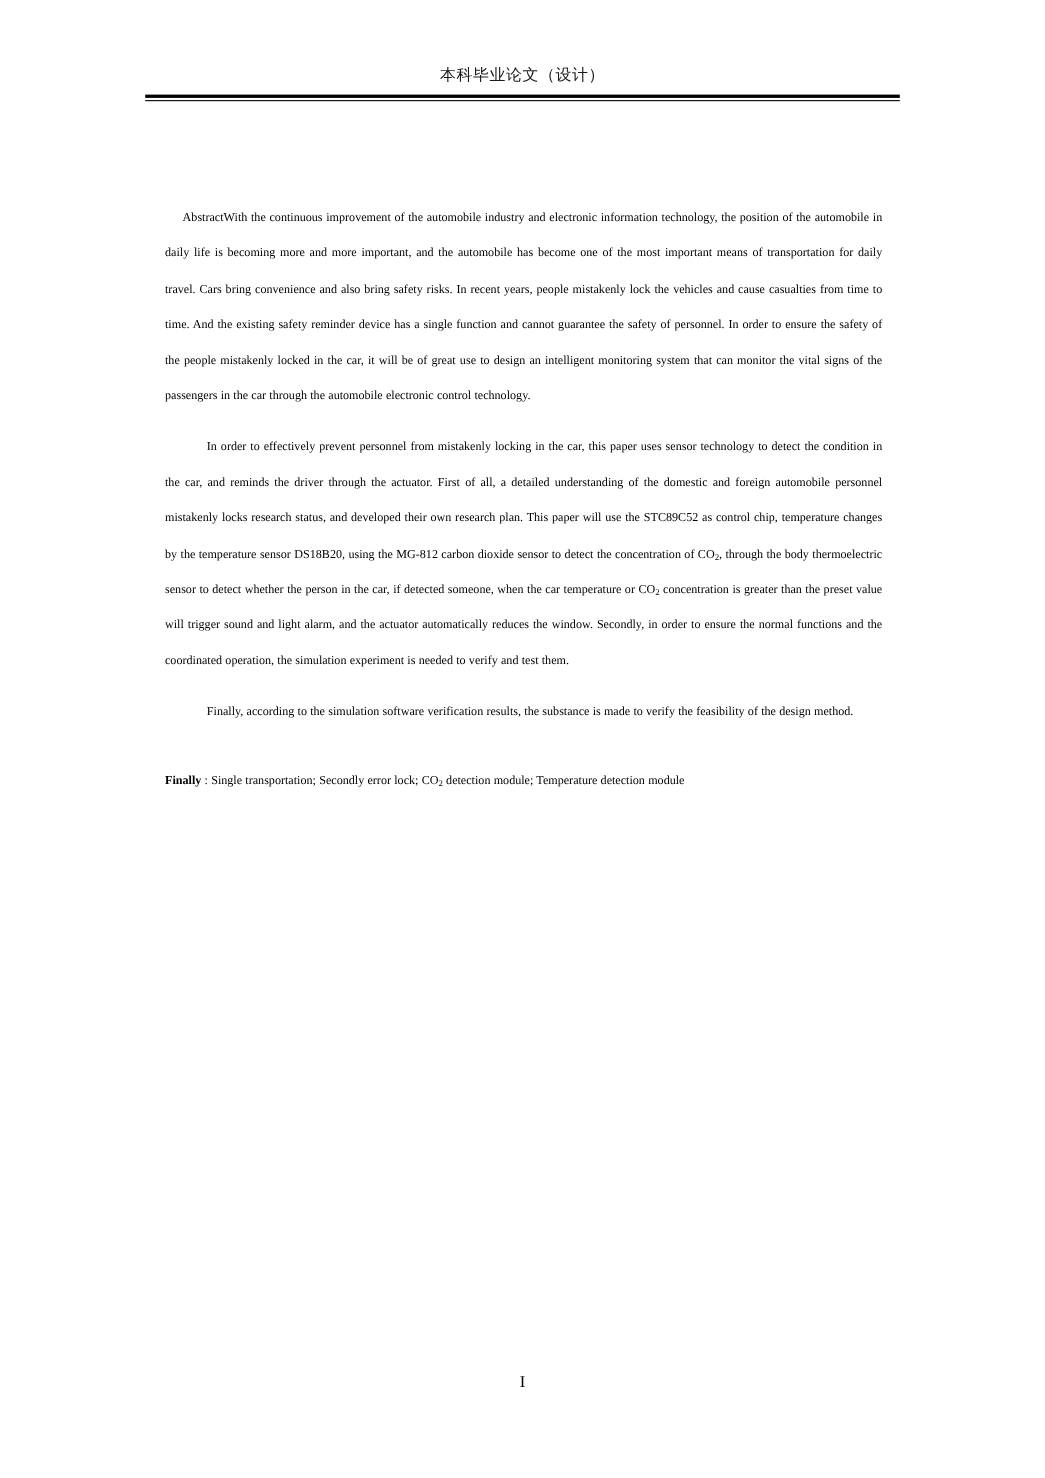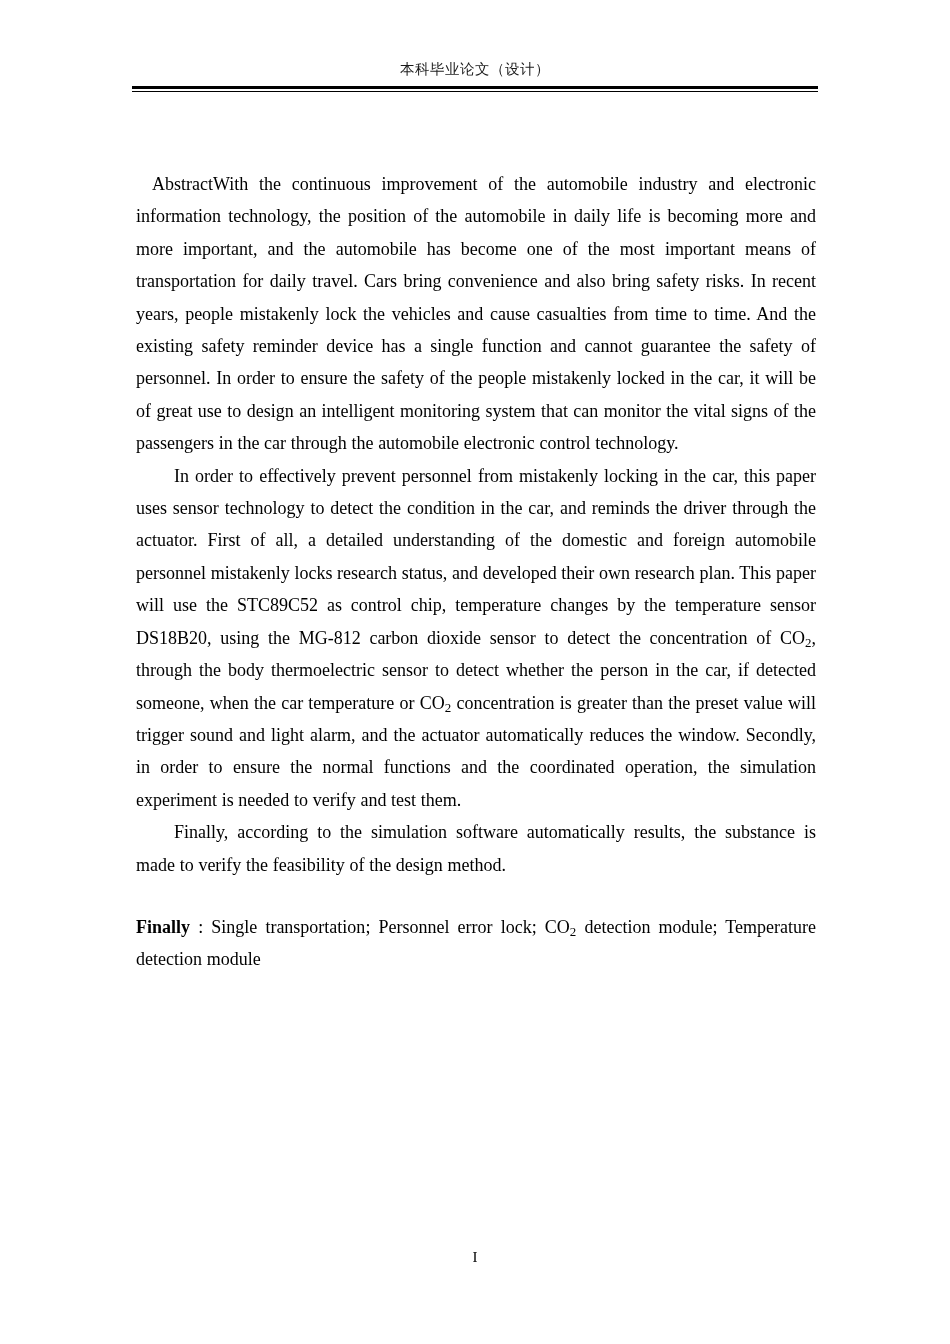--- a/index.html
+++ b/index.html
@@ -64,22 +64,22 @@
   }
 
   
   .body-col {
     position: absolute;
     left: 136px;
     top: 168px;
     width: 680px;
   }
   p.para {
-    margin: 0;
-    font-size: 18px;
+    margin: 14px;
+    font-size: 11px;
     line-height: 32.4px;
     text-align: justify;
     text-justify: inter-word;
     word-spacing: 0.2px;
     hyphens: none;
   }
   p.indent-1 { text-indent: 16px; }
   p.indent-2 { text-indent: 38px; font-family: Liberation Serif, serif; }
 
   .keywords-block {
@@ -118,26 +118,26 @@
     <div class="header-rule">
       <div class="thick"></div>
       <div class="thin"></div>
     </div>
   </div>
 
   <div class="body-col">
     <div id="paragraphs-container">
         <p class="para indent-1">AbstractWith the continuous improvement of the automobile industry and electronic information technology, the position of the automobile in daily life is becoming more and more important, and the automobile has become one of the most important means of transportation for daily travel. Cars bring convenience and also bring safety risks. In recent years, people mistakenly lock the vehicles and cause casualties from time to time. And the existing safety reminder device has a single function and cannot guarantee the safety of personnel. In order to ensure the safety of the people mistakenly locked in the car, it will be of great use to design an intelligent monitoring system that can monitor the vital signs of the passengers in the car through the automobile electronic control technology.</p>
         <p class="para indent-2">In order to effectively prevent personnel from mistakenly locking in the car, this paper uses sensor technology to detect the condition in the car, and reminds the driver through the actuator. First of all, a detailed understanding of the domestic and foreign automobile personnel mistakenly locks research status, and developed their own research plan. This paper will use the STC89C52 as control chip, temperature changes by the temperature sensor DS18B20, using the MG-812 carbon dioxide sensor to detect the concentration of CO<sub>2</sub>, through the body thermoelectric sensor to detect whether the person in the car, if detected someone, when the car temperature or CO<sub>2</sub> concentration is greater than the preset value will trigger sound and light alarm, and the actuator automatically reduces the window. Secondly, in order to ensure the normal functions and the coordinated operation, the simulation experiment is needed to verify and test them.</p>
-        <p class="para indent-2">Finally, according to the simulation software automatically results, the substance is made to verify the feasibility of the design method.</p>
+        <p class="para indent-2">Finally, according to the simulation software verification results, the substance is made to verify the feasibility of the design method.</p>
       </div>
 
     <div class="keywords-block">
       <p class="para">
-        <span class="kw-label">Finally</span><span> : </span><span id="keywords-items"><span>Single transportation</span><span>; </span><span>Personnel error lock</span><span>; </span><span>CO<sub>2</sub> detection module</span><span>; </span><span>Temperature detection module</span></span>
+        <span class="kw-label">Finally</span><span> : </span><span id="keywords-items"><span>Single transportation</span><span>; </span><span>Secondly error lock</span><span>; </span><span>CO<sub>2</sub> detection module</span><span>; </span><span>Temperature detection module</span></span>
       </p>
     </div>
   </div>
 
   <div class="footer">
     <span class="page-number">I</span>
   </div>
 
 </div>
 

